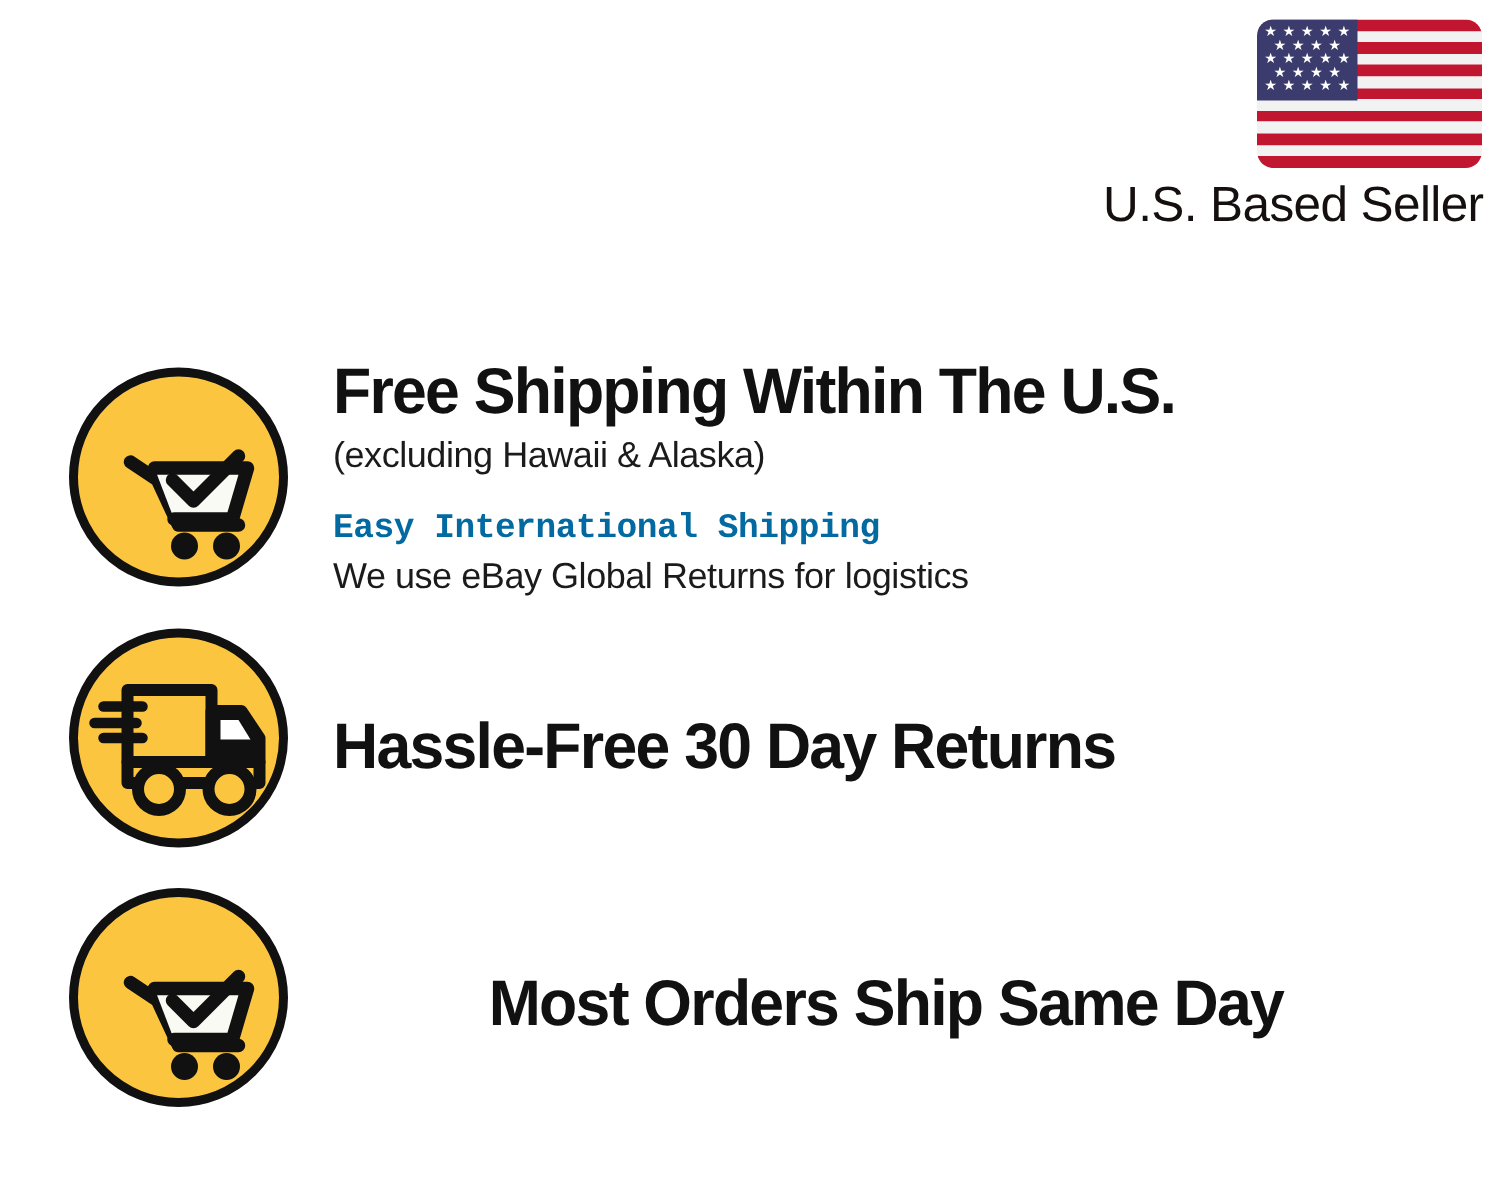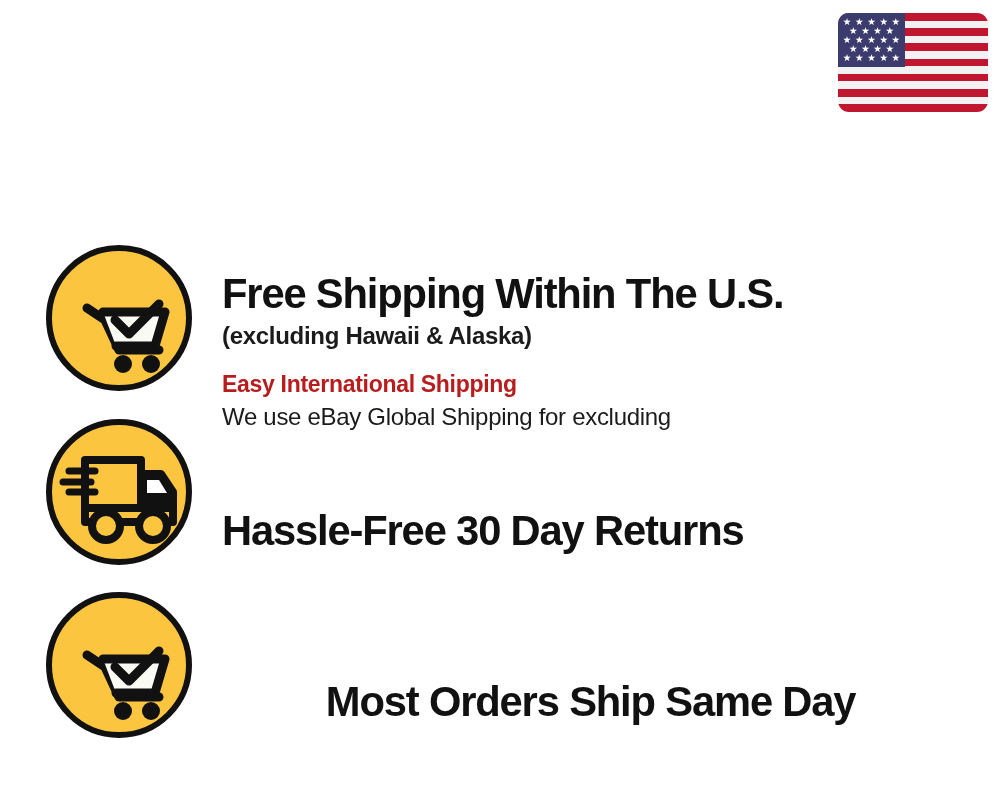--- a/index.html
+++ b/index.html
@@ -137,21 +137,20 @@
     left: 43px;
     width: 152px;
     height: 152px;
   }
   .feature-icon svg { display: block; width: 152px; height: 152px; }
 
   .feature-text {
     position: absolute;
     left: 222px;
     width: 760px;
-    margin-top: 32px;
   }
   .f-title {
     font-family: "Liberation Sans", sans-serif;
     font-weight: 700;
     font-size: 43px;
     line-height: 50px;
     letter-spacing: -1.2px;
     color: #111111;
     white-space: nowrap;
     transform: scaleX(0.97);
@@ -160,35 +159,35 @@
   .f-sub {
     font-family: "Liberation Sans", sans-serif;
     font-weight: 400;
     font-size: 24px;
     line-height: 32px;
     letter-spacing: -0.3px;
     color: #1b1b1b;
     white-space: nowrap;
   }
   .f-subbold {
-    font-family: Liberation Sans, sans-serif;
+    font-family: Liberation Mono, monospace;
     font-weight: 700;
     font-size: 23px;
     line-height: 32px;
     letter-spacing: -0.3px;
-    color: #b91c1c;
+    color: #0369a1;
     white-space: nowrap;
   }
 
   
   #row-1 { top: 236px; }
   #row-1 .feature-icon { top: 6px; }
   #row-1 .feature-text { top: 0px; }
   #row-1 .f-title  { margin: 0 0 2px 0; }
-  #row-1 .f-sub.line-1 { margin: 0 0 16px 0; font-weight: bold; }
+  #row-1 .f-sub.line-1 { margin: 0 0 16px 0; }
   #row-1 .f-subbold { margin: 0 0 1px 0; }
 
   #row-2 { top: 412px; }
   #row-2 .feature-icon { top: 4px; }
   #row-2 .feature-text { top: 61px; }
 
   #row-3 { top: 584px; }
   #row-3 .feature-icon { top: 5px; }
   #row-3 .feature-text { top: 60px; text-align: center; }
 </style>
@@ -244,39 +243,40 @@
       <div class="star-row" style="top:40px;">
           <span>★</span>
           <span>★</span>
           <span>★</span>
           <span>★</span>
           <span>★</span>
         </div>
     </div>
   </div>
 
+  <div class="seller-label">U.S. Based Seller</div>
 </div>
 
 <div class="feature" id="row-1">
   <div class="feature-icon">
     <svg viewBox="0 0 152 152" xmlns="http://www.w3.org/2000/svg">
       <circle cx="76" cy="76" r="70" fill="#FBC540" stroke="#111111" stroke-width="6"></circle>
       <path d="M44 66 L62 78 L76 108 L116 108" fill="none" stroke="#111111" stroke-width="9" stroke-linecap="round" stroke-linejoin="round"></path>
       <path d="M60 70 L122 70 L112 104 L73 104 Z" fill="#FAFAF5"></path>
       <path d="M60 70 L122 70 L112 104 L73 104" fill="none" stroke="#111111" stroke-width="9" stroke-linecap="round" stroke-linejoin="round"></path>
       <path d="M72 78 L86 92 L116 62" fill="none" stroke="#111111" stroke-width="9" stroke-linecap="round" stroke-linejoin="round"></path>
       <circle cx="80" cy="122" r="9" fill="#111111"></circle>
       <circle cx="108" cy="122" r="9" fill="#111111"></circle>
     </svg>
   </div>
   <div class="feature-text">
     <div class="f-title">Free Shipping Within The U.S.</div>
     <div class="f-sub line-1">(excluding Hawaii &amp; Alaska)</div>
     <div class="f-subbold">Easy International Shipping</div>
-    <div class="f-sub">We use eBay Global Shipping for excluding</div>
+    <div class="f-sub">We use eBay Global Returns for logistics</div>
   </div>
 </div>
 
 <div class="feature" id="row-2">
   <div class="feature-icon">
     <svg viewBox="0 0 152 152" xmlns="http://www.w3.org/2000/svg">
       <circle cx="76" cy="76" r="70" fill="#FBC540" stroke="#111111" stroke-width="6"></circle>
 
       <line x1="26" y1="55" x2="52" y2="55" stroke="#111111" stroke-width="7" stroke-linecap="round"></line>
       <line x1="20" y1="66" x2="48" y2="66" stroke="#111111" stroke-width="7" stroke-linecap="round"></line>

